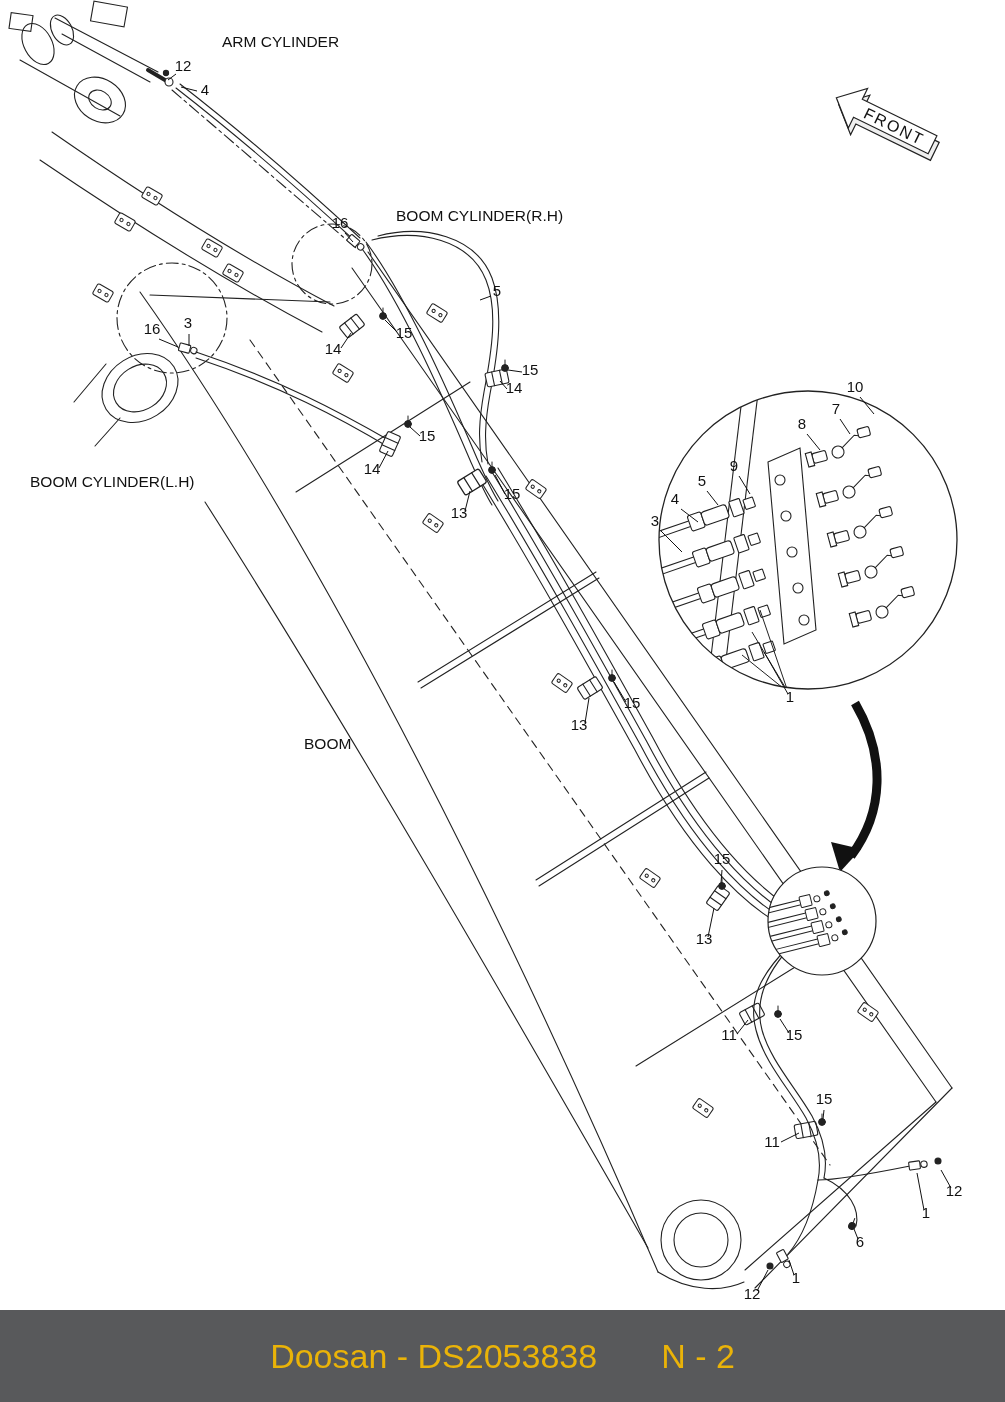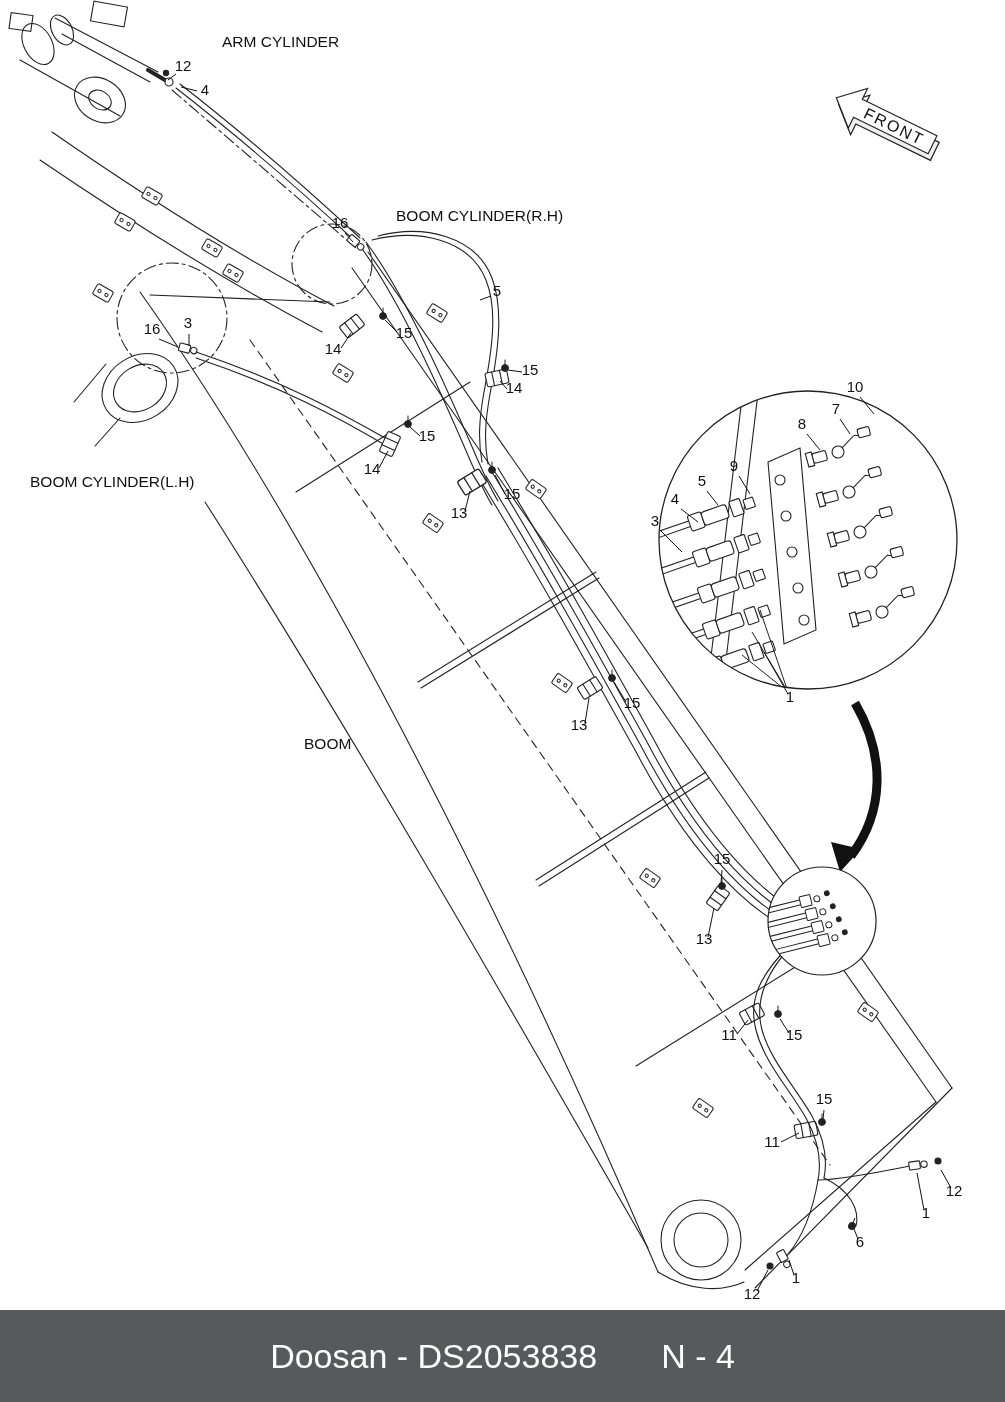--- a/index.html
+++ b/index.html
@@ -4,21 +4,21 @@
 <style>
   html,body{margin:0;padding:0;background:#fff;}
   .page{position:relative;width:1005px;height:1402px;background:#fff;overflow:hidden;
         font-family:"Liberation Sans",sans-serif;}
   svg{position:absolute;top:0;left:0;}
   .lbl{font-family:"Liberation Sans",sans-serif;font-size:15.5px;fill:#111;}
   .callout{font-family:"Liberation Sans",sans-serif;font-size:15px;fill:#111;text-anchor:middle;}
   .leader{stroke:#111;stroke-width:1;}
   .front-txt{font-family:"Liberation Sans",sans-serif;font-size:16px;letter-spacing:2px;fill:#111;}
   .footer{position:absolute;left:0;bottom:0;width:1005px;height:92px;background:#58595b;
-          display:flex;align-items:center;justify-content:center;gap:64px;color:#ffffff;
+          display:flex;align-items:center;justify-content:center;gap:64px;color:#eab308;
           font-size:34px;font-family:"Liberation Sans",sans-serif;}
 </style>
 </head>
 <body>
 
 <div class="page">
 
 <svg id="diagram-svg" width="1005" height="1310" viewBox="0 0 1005 1310" xmlns="http://www.w3.org/2000/svg">
   <defs>
     <clipPath id="bigDetailClip">
@@ -324,16 +324,16 @@
         <text x="675" y="504" class="callout">4</text>
         <line x1="661" y1="531" x2="682" y2="552" class="leader"></line>
         <text x="655" y="526" class="callout">3</text>
         <line x1="788" y1="694" x2="764" y2="652" class="leader"></line>
         <text x="790" y="702" class="callout">1</text>
       </g>
 </svg>
 
 <div class="footer">
   <span>Doosan - DS2053838</span>
-  <span>N - 4</span>
+  <span>N - 2</span>
 </div>
 
 </div>
 
 </body></html>

